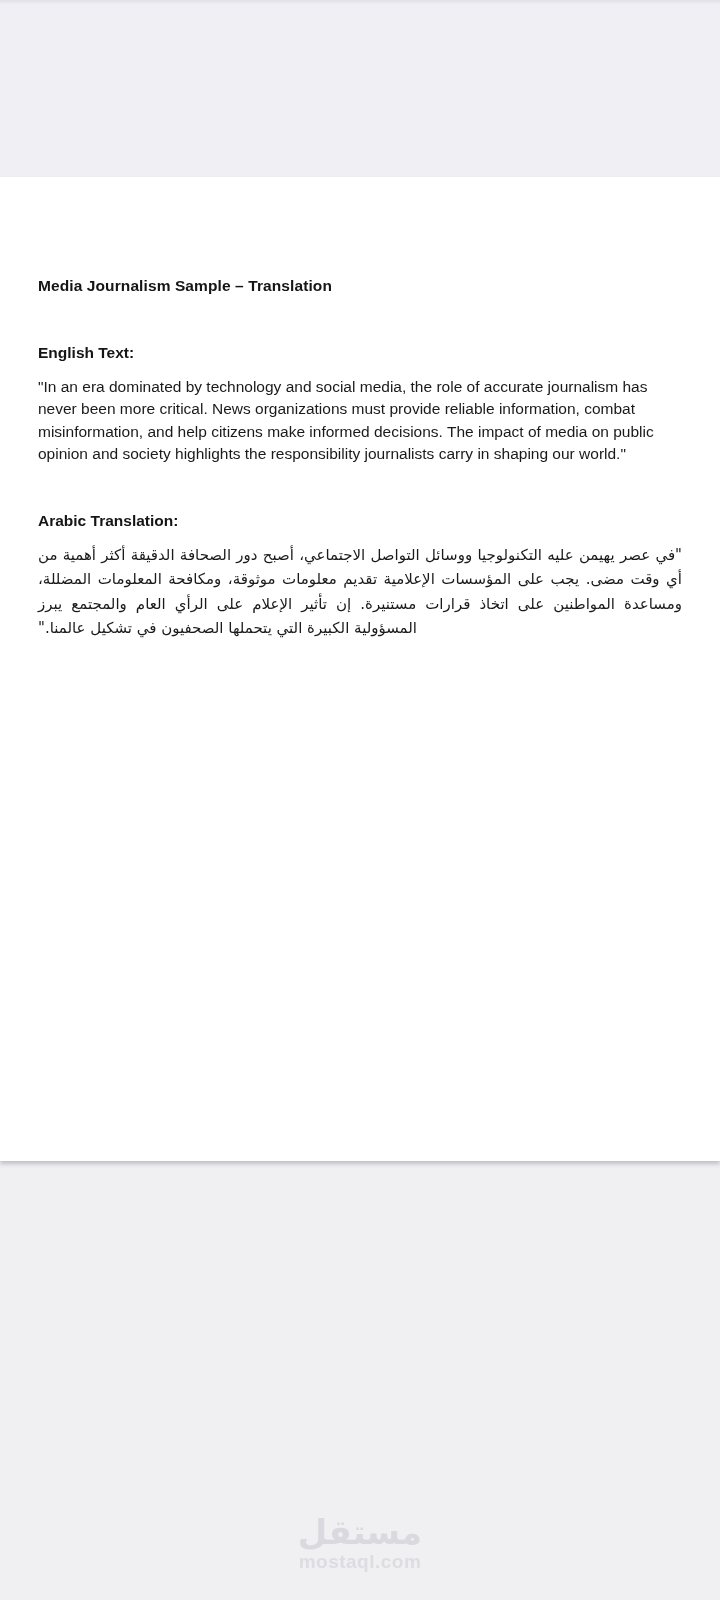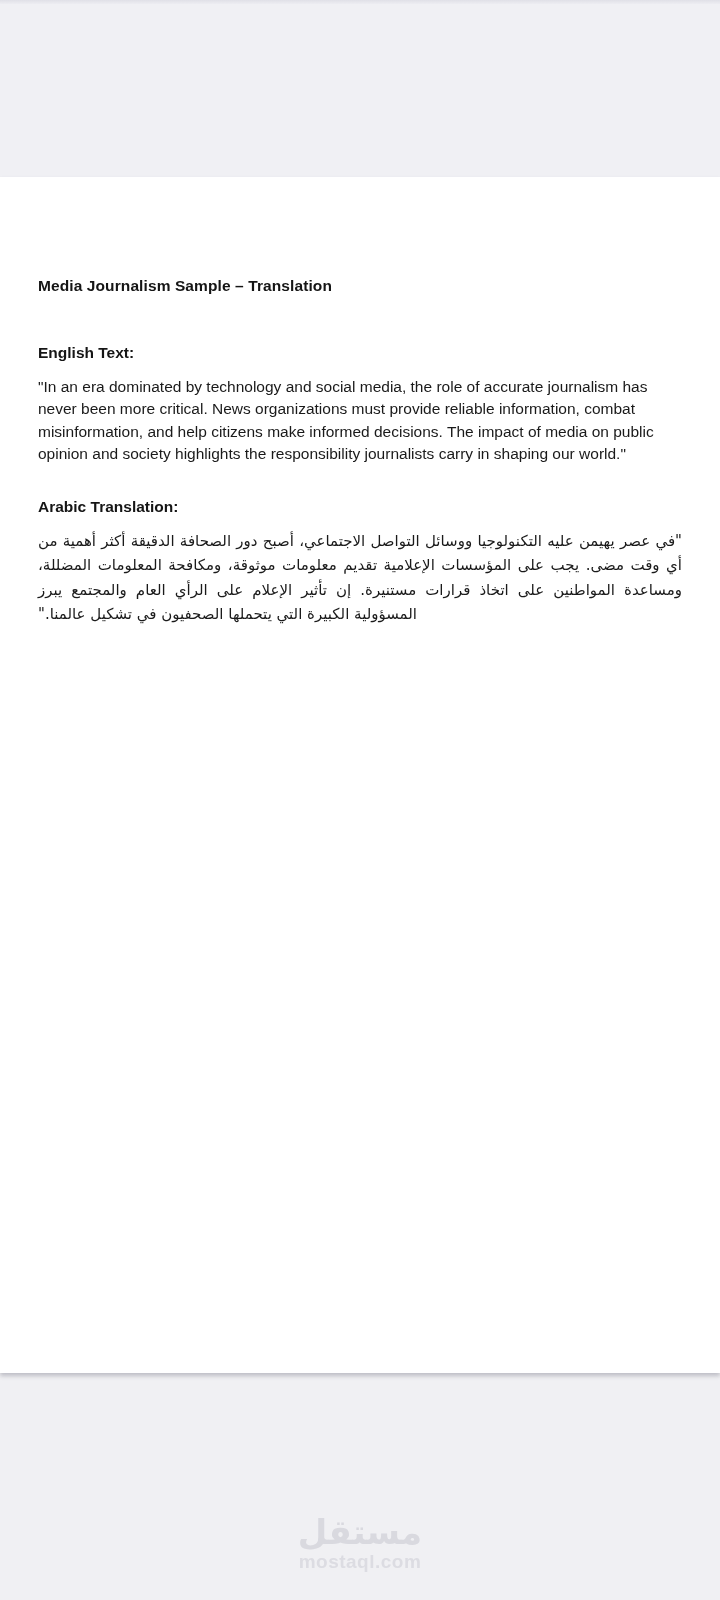--- a/index.html
+++ b/index.html
@@ -26,42 +26,42 @@
     position: absolute;
     top: 0; left: 0;
     width: 720px; height: 4px;
     background: linear-gradient(#e0e0e7, #ededf2);
   }
 
   
   .doc-page {
     position: absolute;
     top: 177px; left: 0;
-    width: 720px; height: 1196px;
+    width: 720px; height: 984px;
     background: #ffffff;
     box-sizing: border-box;
     padding: 0 38px;
     box-shadow: 0 3px 4px rgba(70, 70, 85, 0.28);
   }
 
   .doc-title {
     margin-top: 100px;
     font-size: 15.5px;
     font-weight: bold;
     color: #151515;
     letter-spacing: 0.1px;
   }
 
   .section-heading {
     font-size: 15.5px;
     font-weight: bold;
     color: #151515;
   }
   .heading-english { margin-top: 49px; }
-  .heading-arabic  { margin-top: 32px; }
+  .heading-arabic  { margin-top: 46px; }
 
   .para-english {
     margin-top: 14px;
     width: 644px;
     font-size: 15.5px;
     line-height: 22.4px;
     color: #1a1a1a;
     text-align: left;
   }
 

